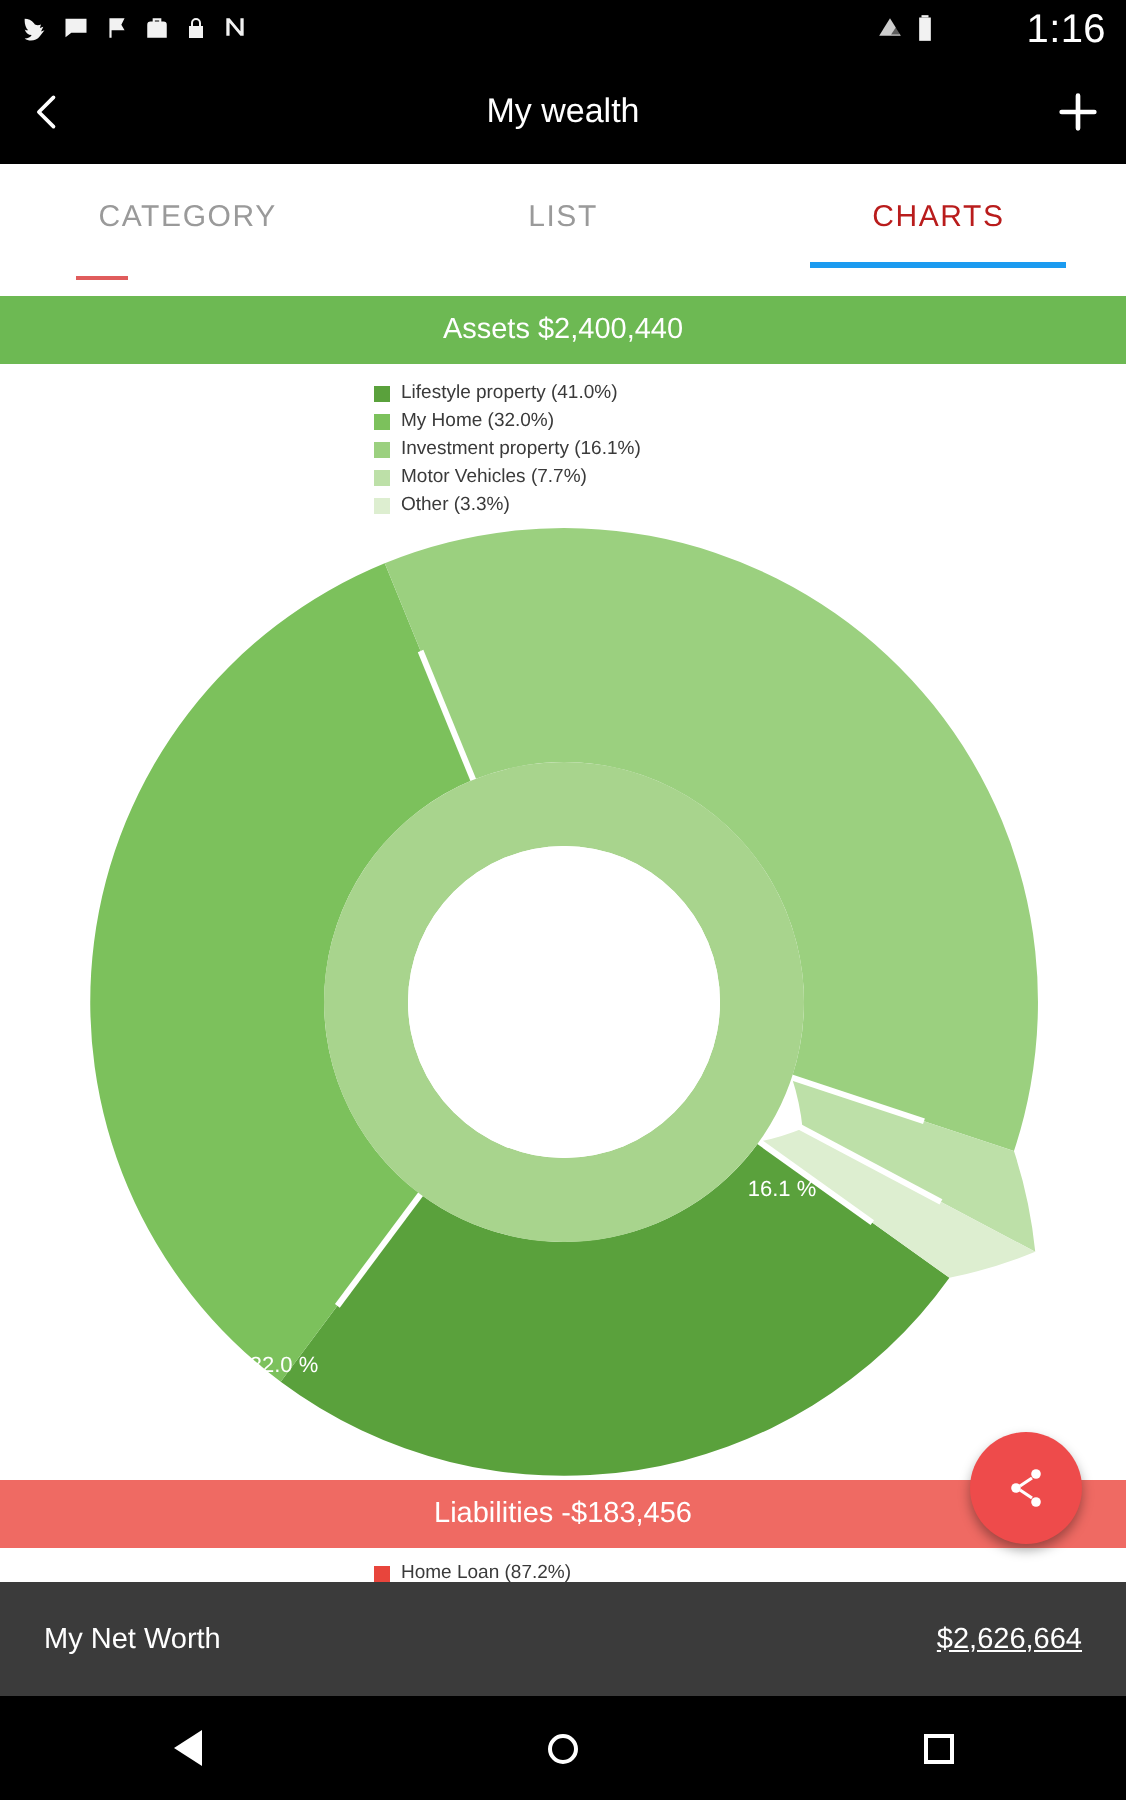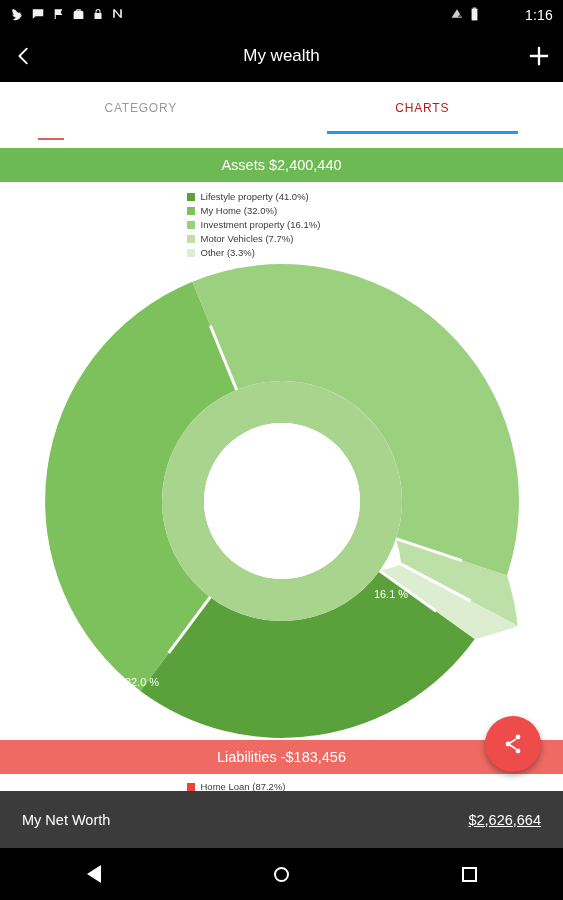--- a/index.html
+++ b/index.html
@@ -13,21 +13,21 @@
 
   
   .statusbar {
     height: 30px; background:#000; color:#fff;
     display:flex; align-items:center; padding:0 10px;
     font-size: 13px;
   }
   .status-left { display:flex; align-items:center; gap:7px; flex:1; }
   .status-right { display:flex; align-items:center; gap:6px; }
   .sicon { display:inline-block; opacity:.95; }
-  .status-time { font-size:14px; letter-spacing:.2px;margin-left:40px; }
+  .status-time { font-size:20px; letter-spacing:.2px;margin-left:40px; }
 
   
   .appbar {
     height: 52px; background:#000; color:#fff;
     display:flex; align-items:center; padding:0 7px;
     position:relative;
   }
   .appbar .back { width:34px; height:34px; display:flex; align-items:center; justify-content:center; cursor:pointer;}
   .appbar .title {
     position:absolute; left:0; right:0; text-align:center;
@@ -39,21 +39,21 @@
     font-size:30px; line-height:1; font-weight:300; cursor:pointer; z-index:2;
   }
 
   
   .tabs {
     height: 52px; background:#fff; display:flex; align-items:stretch;
     border-bottom: none;
   }
   .tab {
     flex:1; display:flex; align-items:center; justify-content:center;
-    font-size:12px; letter-spacing:.8px; color:#9a9a9a; cursor:pointer;
+    font-size:15px; letter-spacing:.8px; color:#9a9a9a; cursor:pointer;
     position:relative;
   }
   .tab.active { color:#b91c1c; }
   .tab.active:after {
     content:""; position:absolute; left:16%; right:16%; bottom:0;
     height:3px; background:#1c9bf0;
   }
   .loadbar { height:14px; background:#fff; position:relative; }
   .loadbar:after{
     content:""; position:absolute; left:38px; top:4px; width:26px; height:2px;
@@ -172,20 +172,21 @@
     <div class="title">My wealth</div>
     <div class="plus">
       <svg width="28" height="28" viewBox="0 0 24 24">
           <path stroke="#fff" stroke-width="2" stroke-linecap="round" d="M12 5v14M5 12h14"></path>
         </svg>
     </div>
   </div>
 
   <div class="tabs">
     <div class="tab">CATEGORY</div>
+    <div class="tab">LIST</div>
     <div class="tab active">CHARTS</div>
   </div>
   <div class="loadbar"></div>
 
   <div class="section-header assets-header">Assets $2,400,440</div>
 
   <div class="legend">
     <div class="legend-row">
       <span class="swatch" style="background:#5aa13c"></span>
       <span class="legend-label">Lifestyle property (41.0%)</span>

